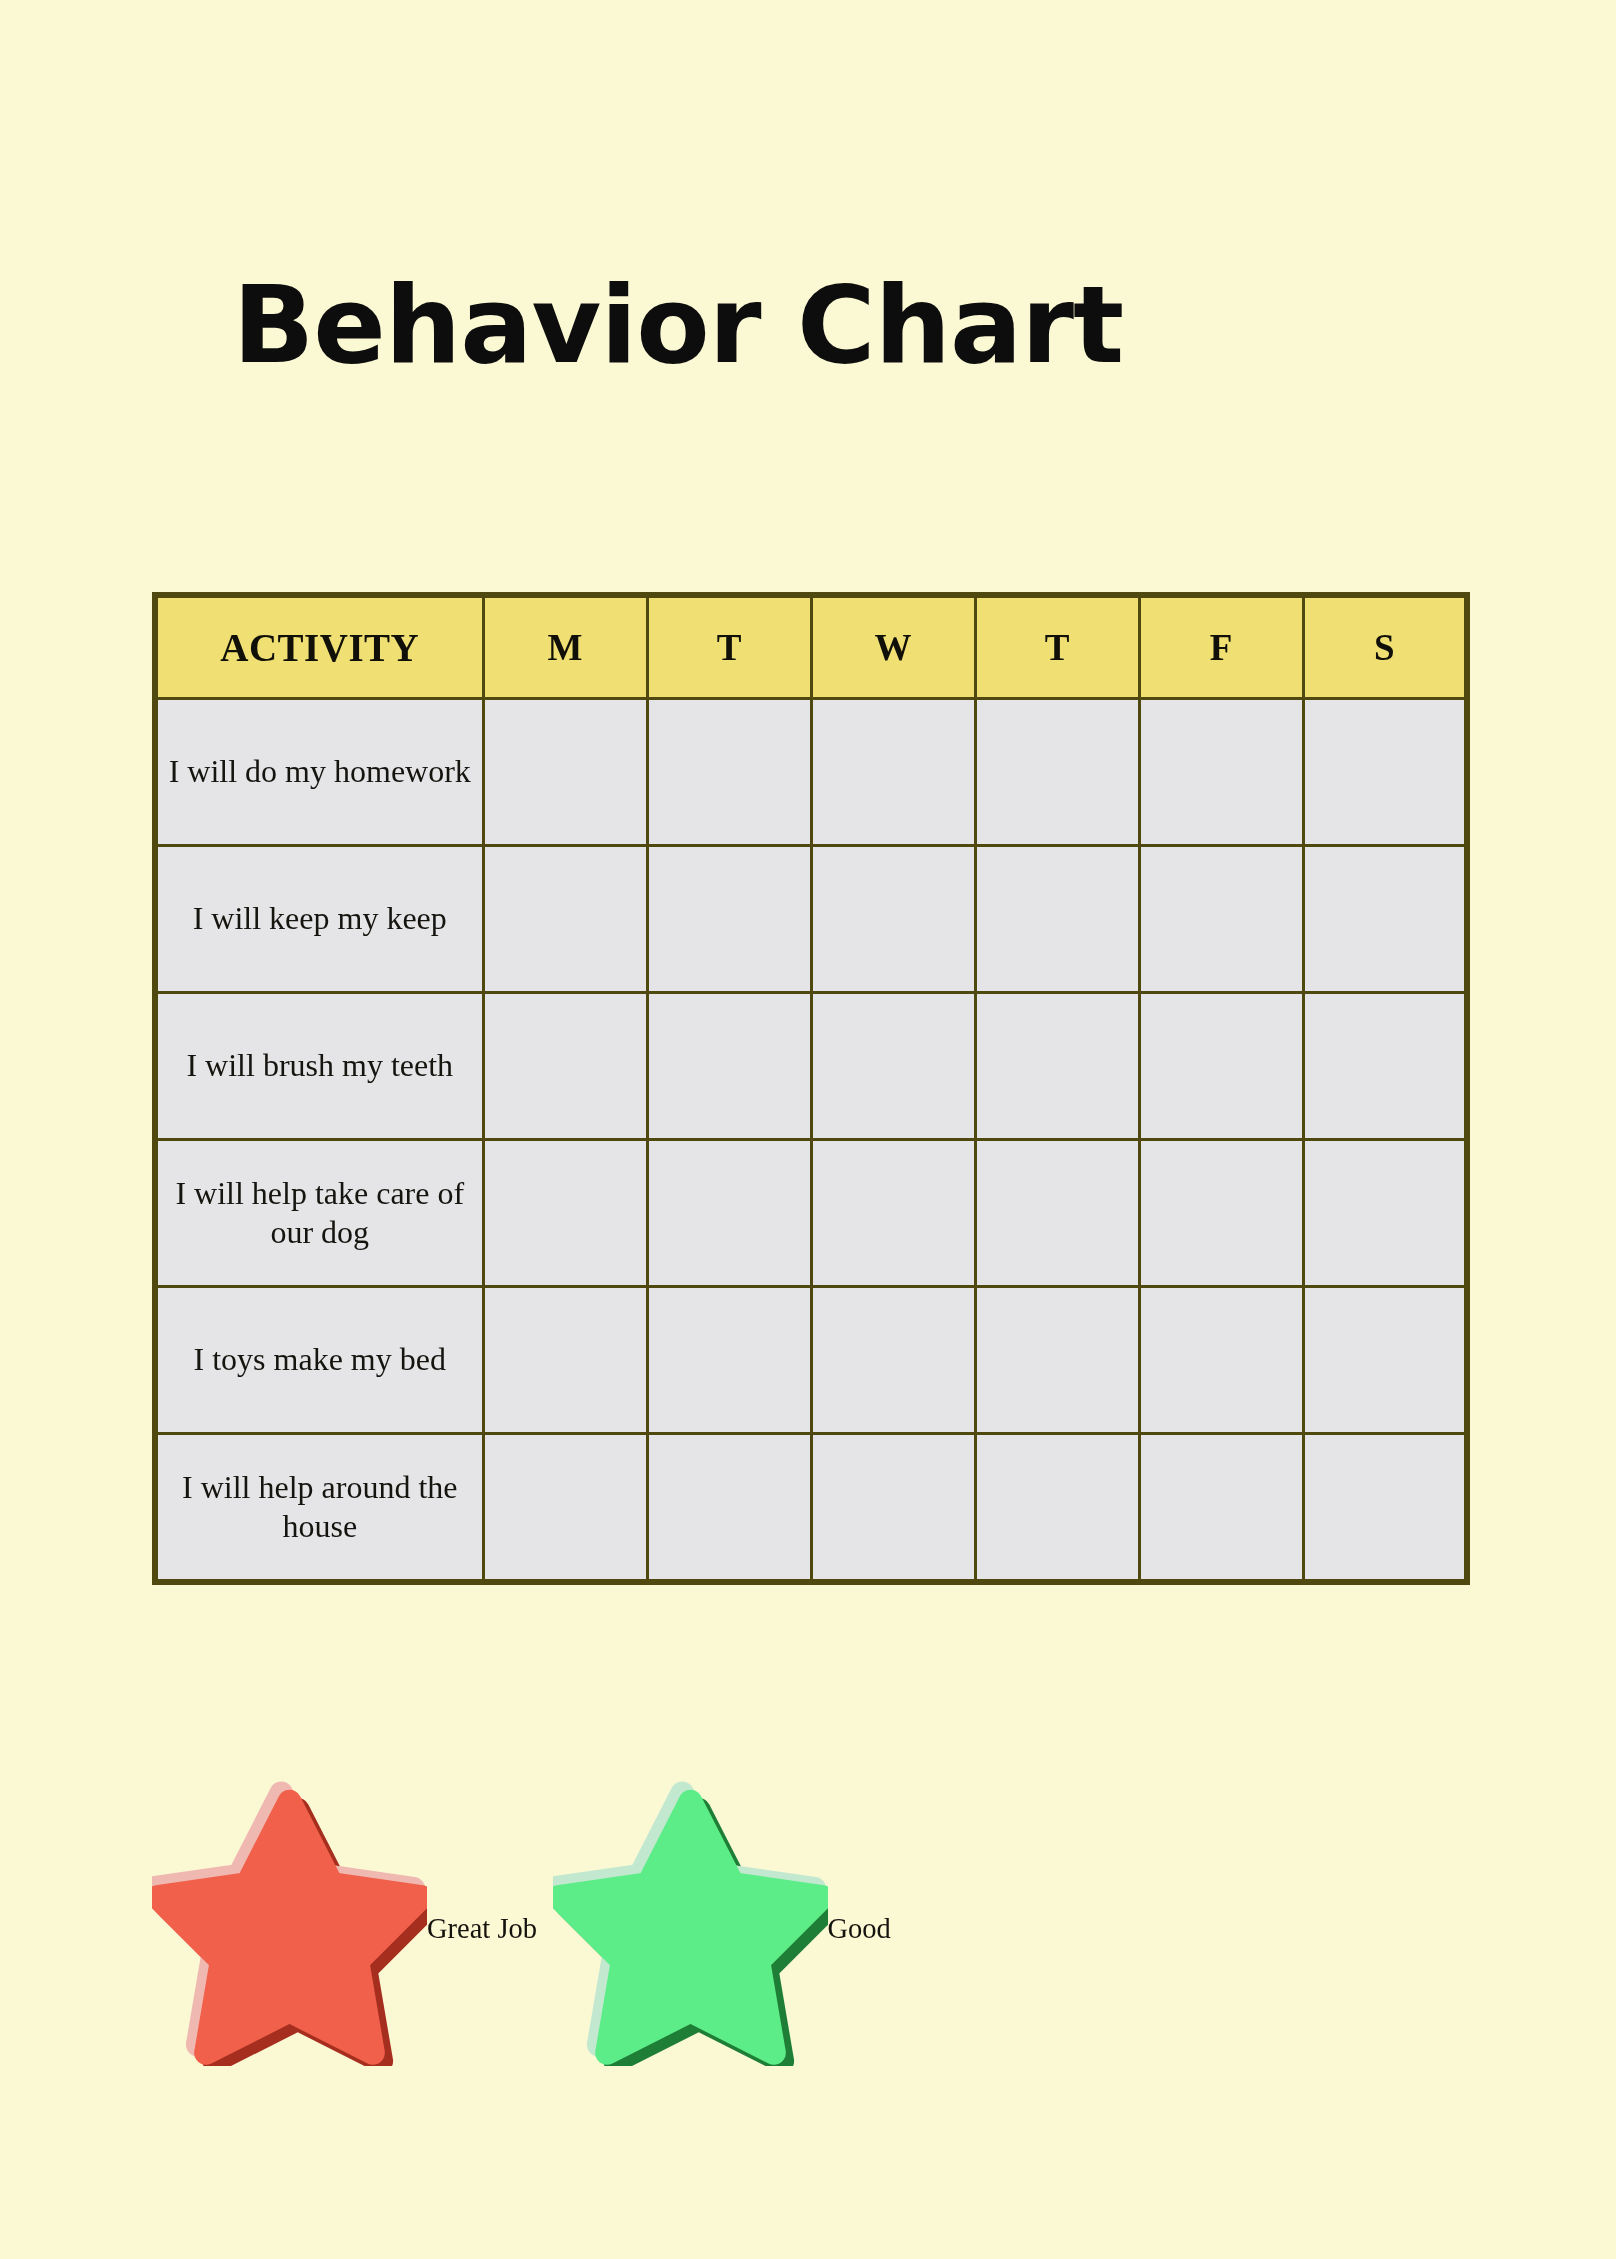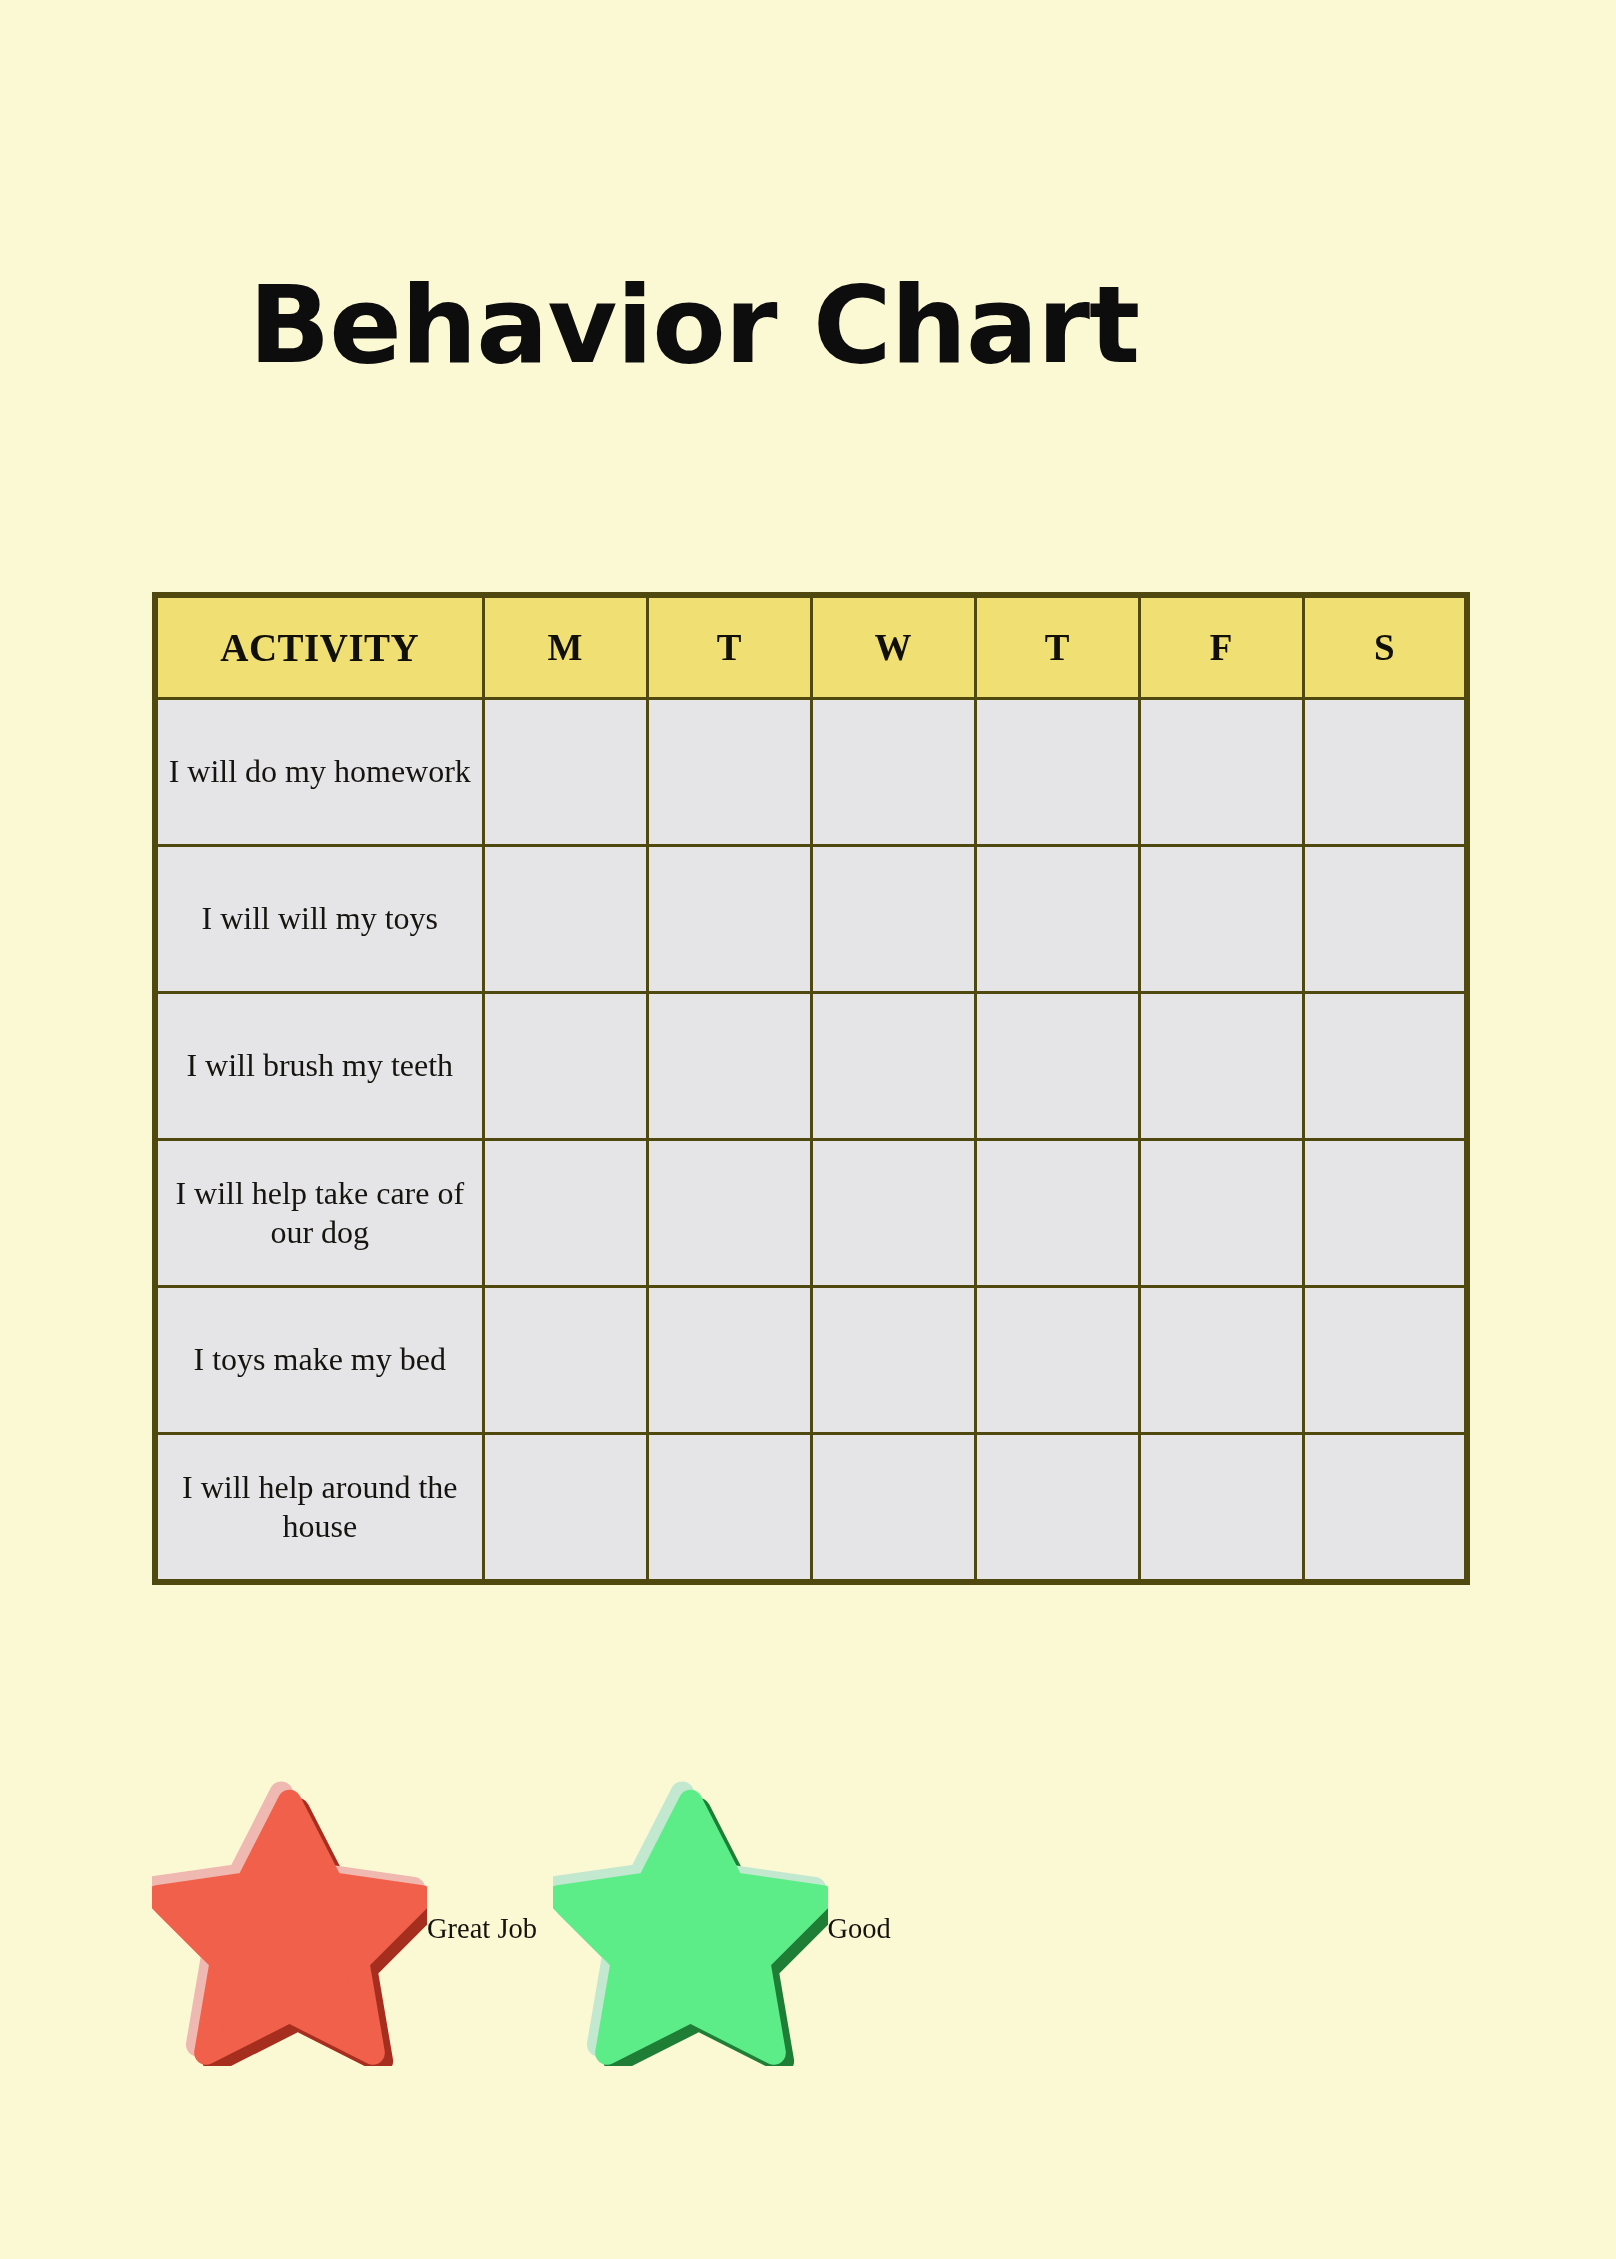--- a/index.html
+++ b/index.html
@@ -16,21 +16,21 @@
   }
 
   .page {
     position: absolute;
     inset: 0;
   }
 
   
   .title {
     position: absolute;
-    left: 16px;
+    left: 0;
     top: 272px;
     width: 1356px;
     text-align: center;
     font-family: "DejaVu Sans", "Liberation Sans", sans-serif;
     font-weight: 700;
     font-size: 107px;
     letter-spacing: -0.9px;
     color: #0d0d0d;
     line-height: 1.0;
     white-space: nowrap;
@@ -152,21 +152,21 @@
         <tr>
           <td class="activity-cell">I will do my homework</td>
           <td class="mark-cell"></td>
           <td class="mark-cell"></td>
           <td class="mark-cell"></td>
           <td class="mark-cell"></td>
           <td class="mark-cell"></td>
           <td class="mark-cell"></td>
         </tr>
         <tr>
-          <td class="activity-cell">I will will my toys</td>
+          <td class="activity-cell">I will keep my keep</td>
           <td class="mark-cell"></td>
           <td class="mark-cell"></td>
           <td class="mark-cell"></td>
           <td class="mark-cell"></td>
           <td class="mark-cell"></td>
           <td class="mark-cell"></td>
         </tr>
         <tr>
           <td class="activity-cell">I will brush my teeth</td>
           <td class="mark-cell"></td>

